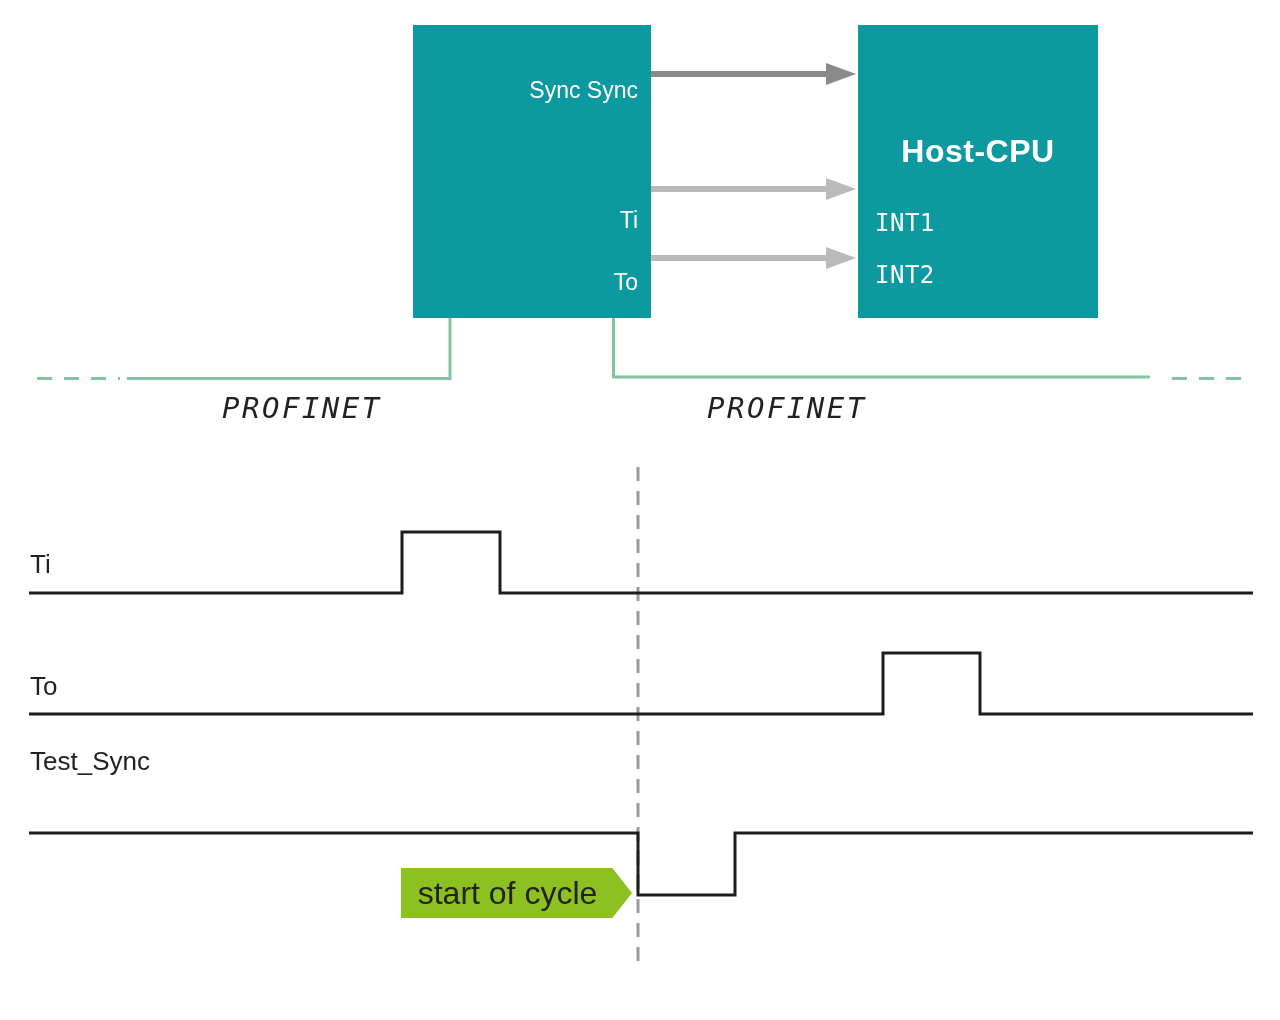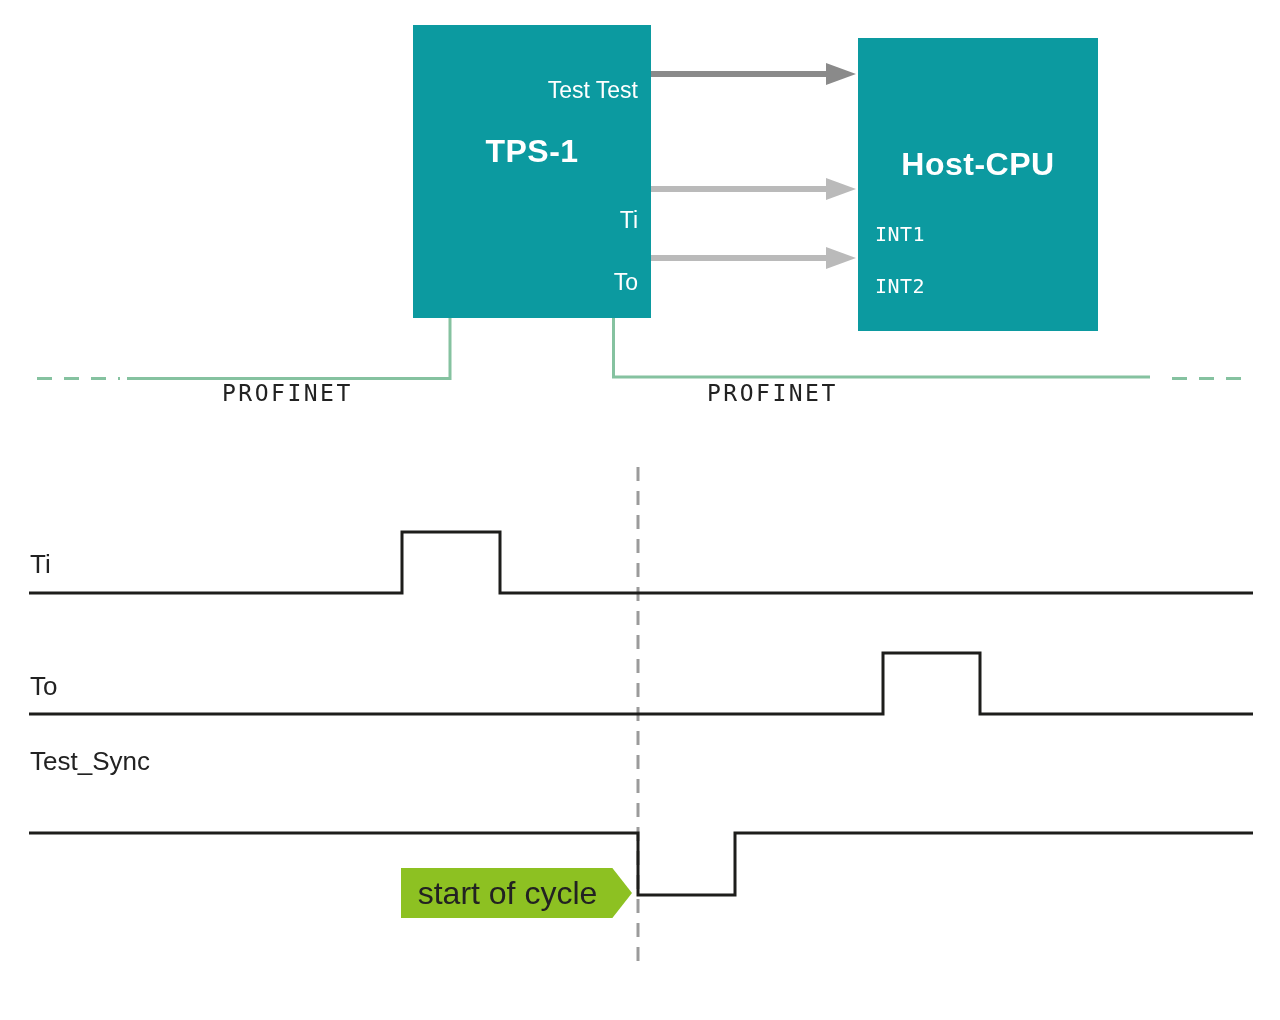--- a/index.html
+++ b/index.html
@@ -10,45 +10,45 @@
     font-family:"Liberation Sans", sans-serif;
     overflow:hidden;
   }
   
   .block{
     position:absolute;
     background:#0C9AA0;
     color:#ffffff;
   }
   #tps1-box{left:413px;top:25px;width:238px;height:293px;}
-  #host-box{left:858px;top:25px;width:240px;height:293px;margin-top:13px;}
+  #host-box{left:858px;top:25px;width:240px;height:293px;}
   .block-title{
     position:absolute;left:0;top:108px;width:100%;
     text-align:center;font-size:32px;font-weight:bold;letter-spacing:.5px;
   }
   .port-right{
     position:absolute;right:13px;text-align:right;
     font-size:23px;font-weight:400;
   }
   .port-left{
     position:absolute;left:17px;text-align:center;
-    font-size:20px;font-family:"DejaVu Sans Mono", monospace;letter-spacing:.5px;
+    font-size:24px;font-family:"DejaVu Sans Mono", monospace;letter-spacing:.5px;
   }
   #port-test-sync{top:52px;}
   #port-ti{top:182px;}
   #port-to{top:244px;}
   #host-int1{top:184px;}
   #host-int2{top:236px;}
   
   #diagram-svg{position:absolute;left:0;top:0;width:1280px;height:1020px;}
   
   .profinet-label{
-    position:absolute;top:380px;
+    position:absolute;top:391px;
     font-family:"DejaVu Sans Mono", monospace;
-    font-size:23px;letter-spacing:2.5px;color:#222222;
+    font-size:29px;letter-spacing:2.5px;color:#222222;font-style:italic;
   }
   #profinet-left-label{left:222px;}
   #profinet-right-label{left:707px;}
   
   .signal-label{
     position:absolute;left:30px;
     font-size:26px;color:#222222;
   }
   #label-ti{top:549px;}
   #label-to{top:671px;}
@@ -93,22 +93,21 @@
       <path d="M613.5,318 V377 H1150"></path>
       <line x1="1172" y1="378.5" x2="1253" y2="378.5" stroke-dasharray="15 12"></line>
     </g>
   <line x1="638" x2="638" y1="467" y2="967" stroke="#9B9B9B" stroke-width="3" stroke-dasharray="14 10"></line>
       <polyline points="29,593 402,593 402,532 500,532 500,593 1253,593" fill="none" stroke="#1D1D1B" stroke-width="3" stroke-linejoin="miter"></polyline>
       <polyline points="29,714 883,714 883,653 980,653 980,714 1253,714" fill="none" stroke="#1D1D1B" stroke-width="3" stroke-linejoin="miter"></polyline>
       <polyline points="29,833 638,833 638,895 735,895 735,833 1253,833" fill="none" stroke="#1D1D1B" stroke-width="3" stroke-linejoin="miter"></polyline>
     </svg>
 
   <div id="tps1-box" class="block">
-    <div id="port-test-sync" class="port-right">Test Test</div>
-    <div class="block-title">TPS-1</div>
+    <div id="port-test-sync" class="port-right">Sync Sync</div>
     <div id="port-ti" class="port-right">Ti</div>
     <div id="port-to" class="port-right">To</div>
   </div>
 
   <div id="host-box" class="block">
     <div class="block-title">Host-CPU</div>
     <div id="host-int1" class="port-left">INT1</div>
     <div id="host-int2" class="port-left">INT2</div>
   </div>
 

